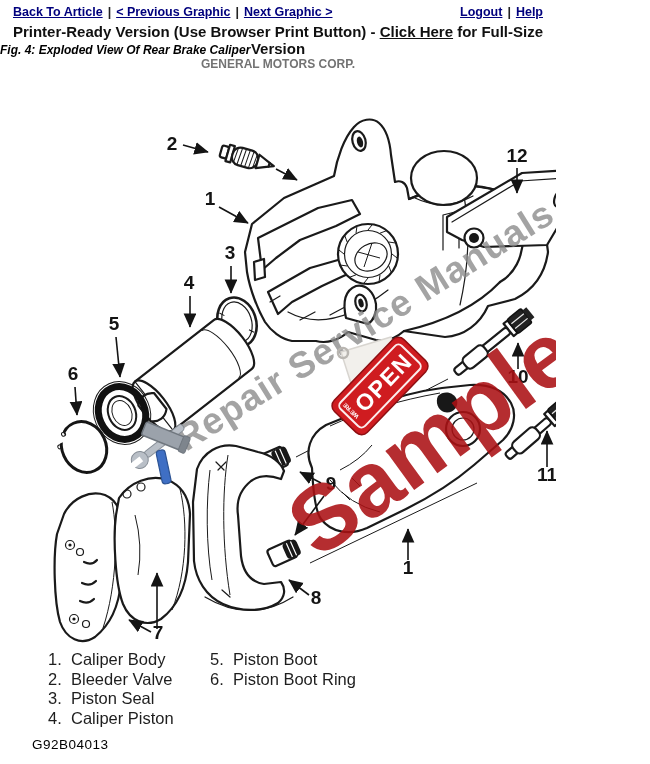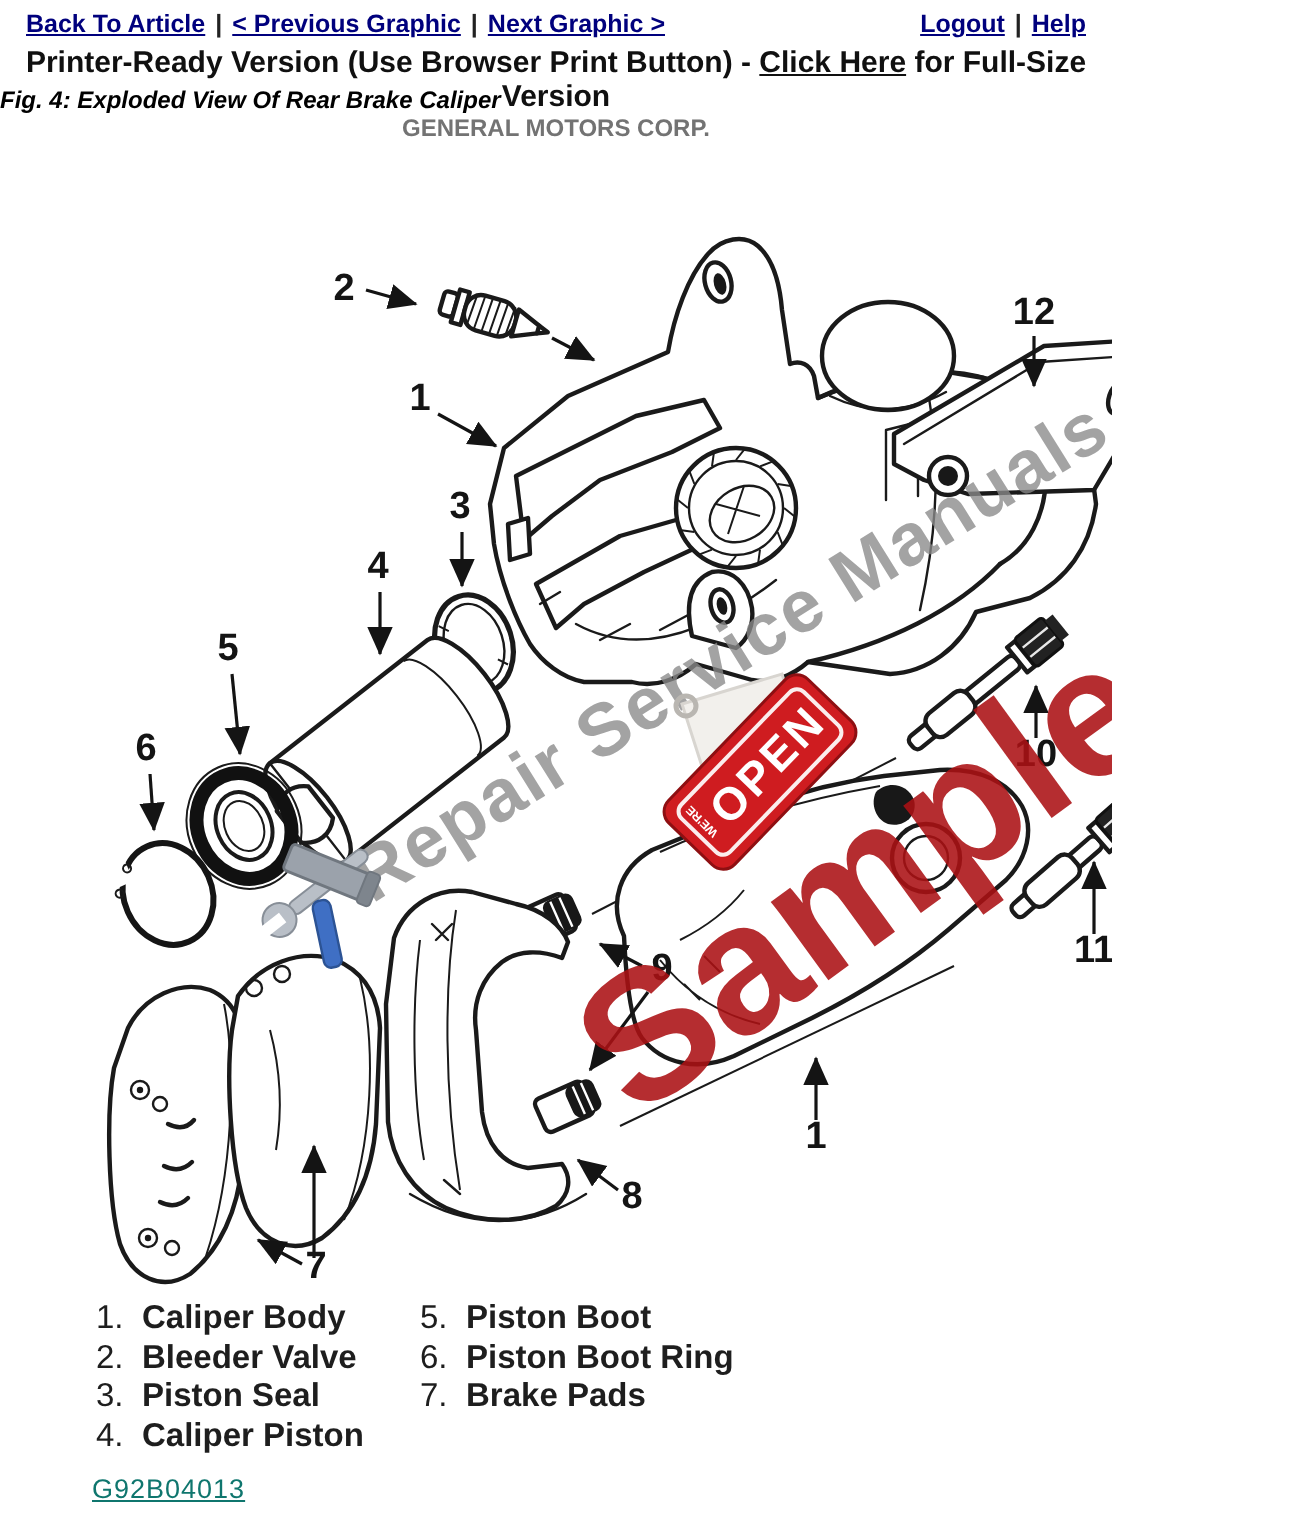--- a/index.html
+++ b/index.html
@@ -24,22 +24,22 @@
   .thin{fill:none;stroke:#1a1a1a;stroke-width:1;}
   .num{font:600 19px "Liberation Sans",sans-serif;fill:#141414;text-anchor:middle;}
   
   .legend{position:absolute;top:650px;left:48px;display:flex;font-size:16.5px;color:#1e1e1e;}
   .legend .col{line-height:19.5px;}
   .col1{width:162px;}
   .col2{width:178px;}
   .lrow .n{display:inline-block;}
   .col1 .n,.col2 .n{width:18px;}
   .col3 .n{width:26px;text-align:right;}
-  .lrow .lab{padding-left:5px;font-weight:bold;}
-  .figcode{position:absolute;top:737px;left:46px;font-size:13.5px;letter-spacing:.5px;color:#0f766e;text-decoration:underline;}
+  .lrow .lab{padding-left:5px;}
+  .figcode{position:absolute;top:737px;left:32px;font-size:13.5px;letter-spacing:.5px;color:#000000;}
 </style>
 </head>
 <body>
 
 <div class="page">
 
   <div class="navrow">
     <span>
       <a>Back To Article</a><span class="sep">|</span><a>&lt; Previous Graphic</a><span class="sep">|</span><a>Next Graphic &gt;</a>
     </span>
@@ -289,18 +289,17 @@
   <div class="legend">
     <div class="col col1">
       <div class="lrow"><span class="n">1.</span><span class="lab">Caliper Body</span></div>
       <div class="lrow"><span class="n">2.</span><span class="lab">Bleeder Valve</span></div>
       <div class="lrow"><span class="n">3.</span><span class="lab">Piston Seal</span></div>
       <div class="lrow"><span class="n">4.</span><span class="lab">Caliper Piston</span></div>
     </div>
     <div class="col col2">
       <div class="lrow"><span class="n">5.</span><span class="lab">Piston Boot</span></div>
       <div class="lrow"><span class="n">6.</span><span class="lab">Piston Boot Ring</span></div>
-      <div class="lrow"><span class="n">7.</span><span class="lab">Brake Pads</span></div>
     </div>
   </div>
 
   <div class="figcode">G92B04013</div>
 </div>
 
 </body></html>

